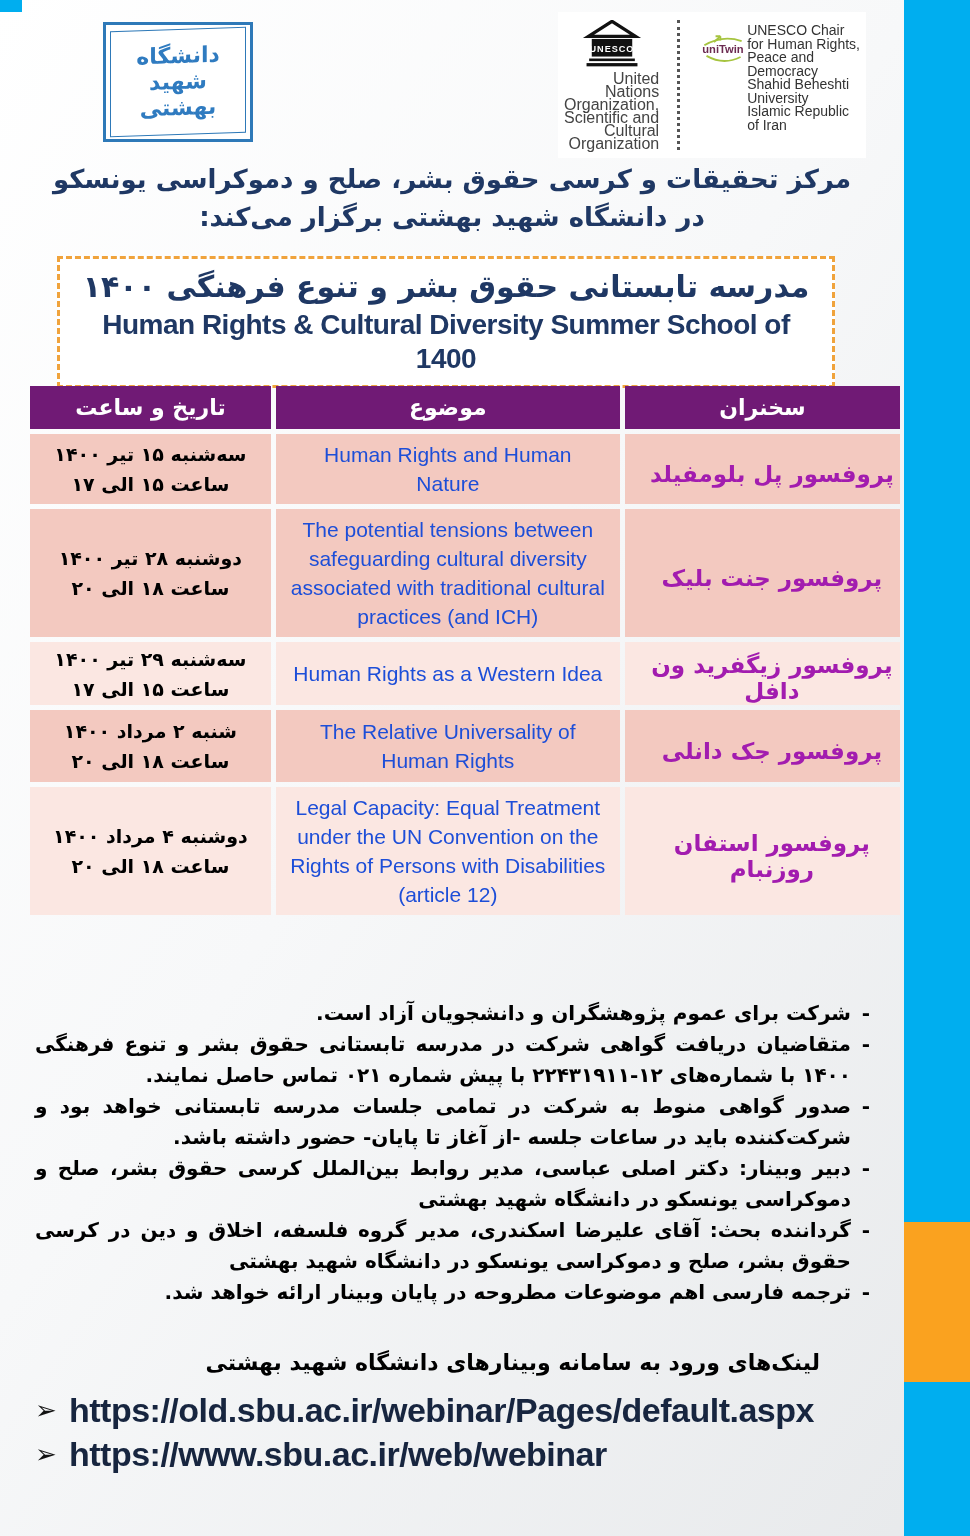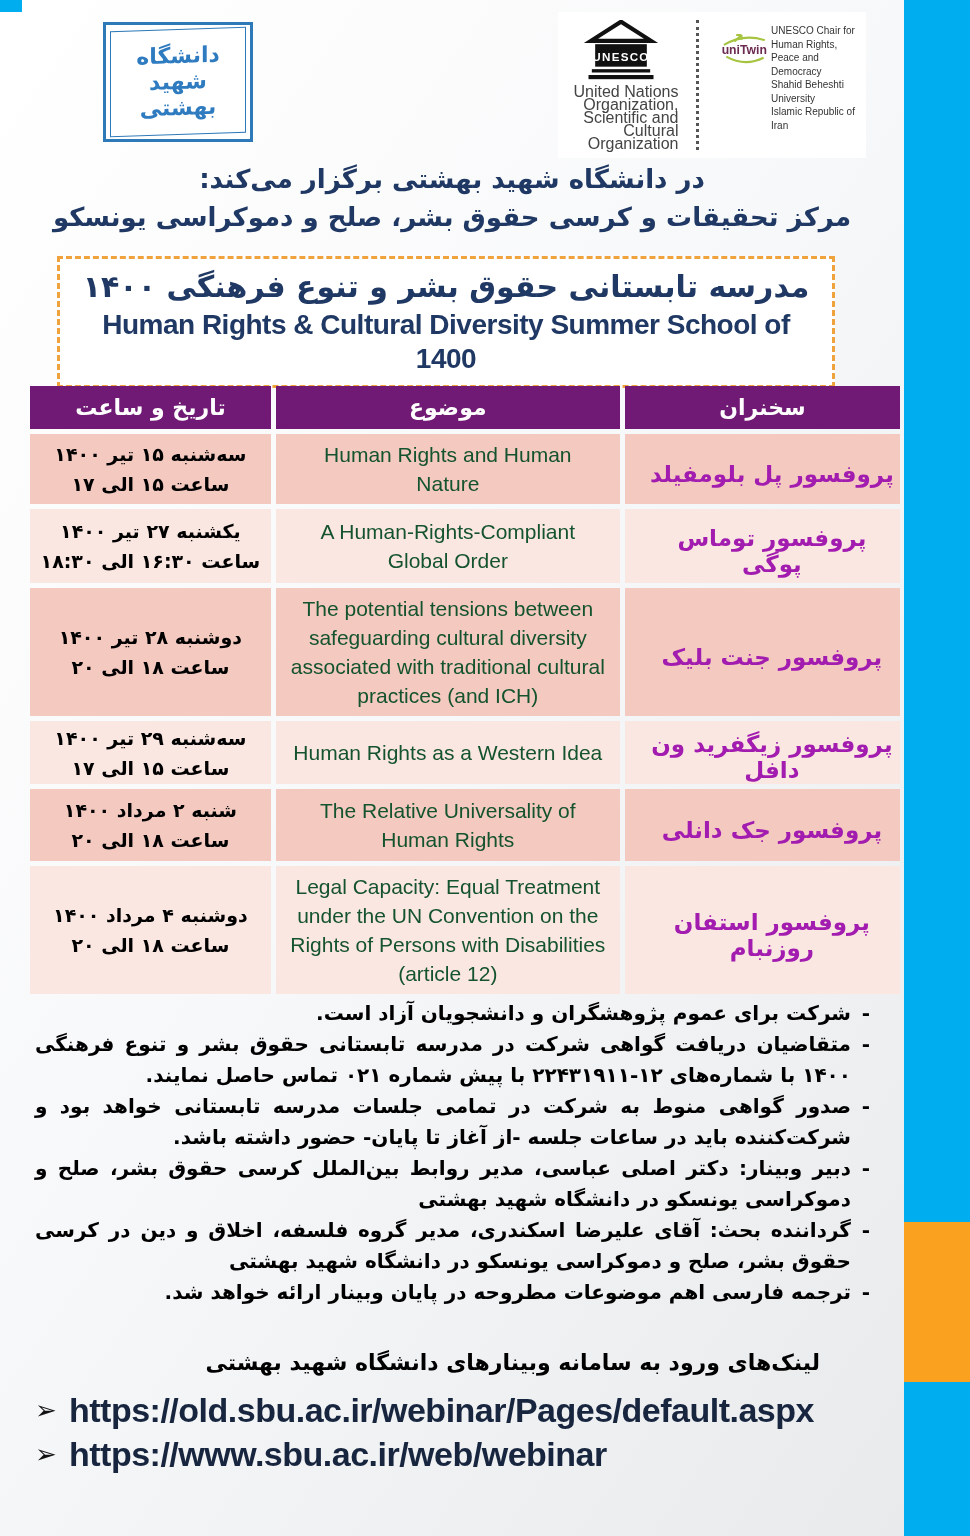--- a/index.html
+++ b/index.html
@@ -22,42 +22,42 @@
     color:#2F7BC0;font-weight:bold;font-size:22px;line-height:26px;transform:skewY(-2deg);}
   
   .unesco-block{position:absolute;top:12px;left:558px;width:308px;height:146px;background:#fff;
     display:flex;flex-direction:row;align-items:stretch;padding:8px 6px;box-sizing:border-box;gap:12px;}
   .unesco-col{width:146px;display:flex;flex-direction:column;align-items:flex-end;}
   .unesco-col svg{align-self:center;}
   .unesco-caption{margin-top:5px;font-size:16px;line-height:13px;color:#444;text-align:right;
     font-family:"Liberation Sans",sans-serif;}
   .block-divider{border-left:3px dotted #555;margin:0 6px;}
   .unitwin-col{flex:1;display:flex;align-items:flex-start;}
-  .unitwin-caption{margin-top:4px;font-size:10px;line-height:13.5px;color:#333;text-align:left;
+  .unitwin-caption{margin-top:4px;font-size:14px;line-height:13.5px;color:#333;text-align:left;
     font-family:"Liberation Sans",sans-serif;}
   
   .intro{position:absolute;top:160px;left:0;width:904px;text-align:center;
     color:#1F3864;font-weight:bold;font-size:26px;line-height:38px;}
   
   .banner{position:absolute;top:256px;left:57px;width:778px;box-sizing:border-box;
     background:#fff;border:3px dashed #F0A33C;text-align:center;padding:7px 10px 9px 10px;}
   .banner-fa{color:#1F3864;font-weight:bold;font-size:30px;line-height:42px;}
   .banner-en{color:#1F3864;font-weight:bold;font-size:28px;line-height:34px;
     font-family:"Liberation Sans",sans-serif;letter-spacing:-0.5px;}
   
   table.schedule{position:absolute;top:381px;left:25px;width:880px;border-spacing:5px;}
   table.schedule th{background:#701a75;color:#fff;font-weight:bold;font-size:22px;padding:9px 6px;text-align:center;}
   .col-date{width:28%;}
   .col-topic{width:40%;}
   .col-speaker{width:32%;}
   td{vertical-align:middle;text-align:center;}
   tr.row-odd td{background:#F3C9C0;}
   tr.row-even td{background:#FBE7E2;}
   td.cell-date{font-weight:bold;font-size:19px;line-height:30px;color:#000000;}
-  td.cell-topic{font-family:"Liberation Sans",sans-serif;font-size:21px;line-height:29px;color:#14532d;padding:6px 14px;}
+  td.cell-topic{font-family:"Liberation Sans",sans-serif;font-size:21px;line-height:29px;color:#1d4ed8;padding:6px 14px;}
   td.cell-speaker{font-weight:bold;font-size:23px;color:#a21caf;padding-top:10px;padding-left:20px;}
   
   .notes{position:absolute;top:998px;left:35px;width:846px;color:#000;}
   .note{display:flex;flex-direction:row;font-size:20px;line-height:31px;font-weight:bold;}
   .note-dash{width:30px;flex:0 0 30px;text-align:center;}
   .note-text{flex:1;text-align:justify;}
   
   .links-head{position:absolute;top:1350px;left:0;width:880px;box-sizing:border-box;
     padding-right:60px;text-align:right;font-weight:bold;font-size:22px;color:#000;}
   .links-list{position:absolute;top:1388px;left:35px;width:870px;
@@ -112,22 +112,22 @@
     <div class="unitwin-caption">
       <div>UNESCO Chair for Human Rights,</div>
       <div>Peace and Democracy</div>
       <div>Shahid Beheshti University</div>
       <div>Islamic Republic of Iran</div>
     </div>
   </div>
 </div>
 
 <div class="intro" dir="rtl">
+  <div>مرکز تحقیقات و کرسی حقوق بشر، صلح و دموکراسی یونسکو</div>
   <div>در دانشگاه شهید بهشتی برگزار می‌کند:</div>
-  <div>مرکز تحقیقات و کرسی حقوق بشر، صلح و دموکراسی یونسکو</div>
 </div>
 
 <div class="banner">
   <div class="banner-fa" dir="rtl">مدرسه تابستانی حقوق بشر و تنوع فرهنگی ۱۴۰۰</div>
   <div class="banner-en">Human Rights &amp; Cultural Diversity Summer School of 1400</div>
 </div>
 
 <table class="schedule">
   <colgroup>
       <col class="col-date">
@@ -141,28 +141,20 @@
     <th dir="rtl">سخنران</th>
   </tr>
   <tr class="row-odd" style="height:64px">
     <td class="cell-date" dir="rtl">
           <div>سه‌شنبه ۱۵ تیر ۱۴۰۰</div>
           <div>ساعت ۱۵ الی ۱۷</div>
         </td>
     <td class="cell-topic">Human Rights and Human Nature</td>
     <td class="cell-speaker" dir="rtl">پروفسور پل بلومفیلد</td>
   </tr>
-  <tr class="row-even" style="height:74px">
-    <td class="cell-date" dir="rtl">
-          <div>یکشنبه ۲۷ تیر ۱۴۰۰</div>
-          <div>ساعت ۱۶:۳۰ الی ۱۸:۳۰</div>
-        </td>
-    <td class="cell-topic">A Human-Rights-Compliant Global Order</td>
-    <td class="cell-speaker" dir="rtl">پروفسور توماس پوگی</td>
-  </tr>
   <tr class="row-odd" style="height:112px">
     <td class="cell-date" dir="rtl">
           <div>دوشنبه ۲۸ تیر ۱۴۰۰</div>
           <div>ساعت ۱۸ الی ۲۰</div>
         </td>
     <td class="cell-topic">The potential tensions between safeguarding cultural diversity associated with traditional cultural practices (and ICH)</td>
     <td class="cell-speaker" dir="rtl">پروفسور جنت بلیک</td>
   </tr>
   <tr class="row-even" style="height:48px">
     <td class="cell-date" dir="rtl">

